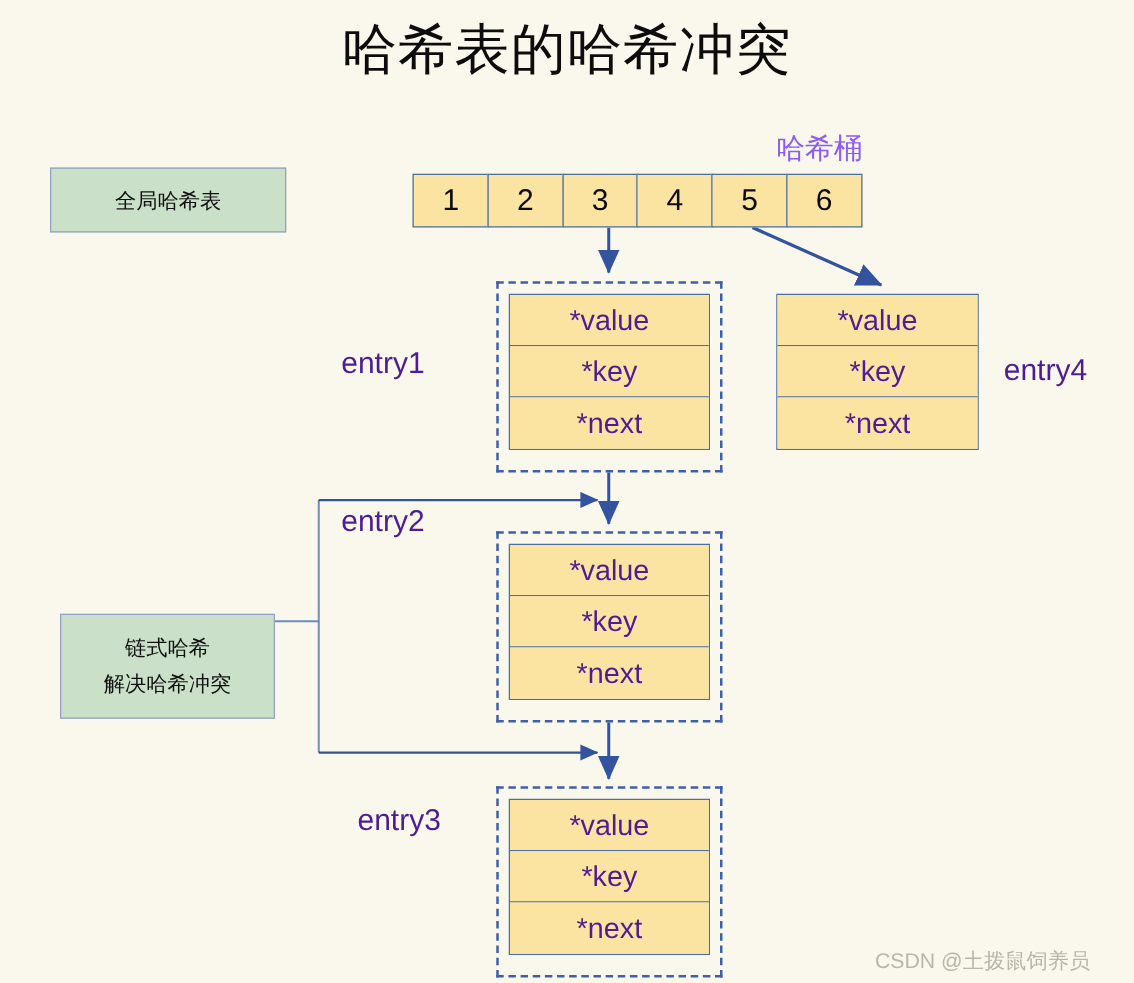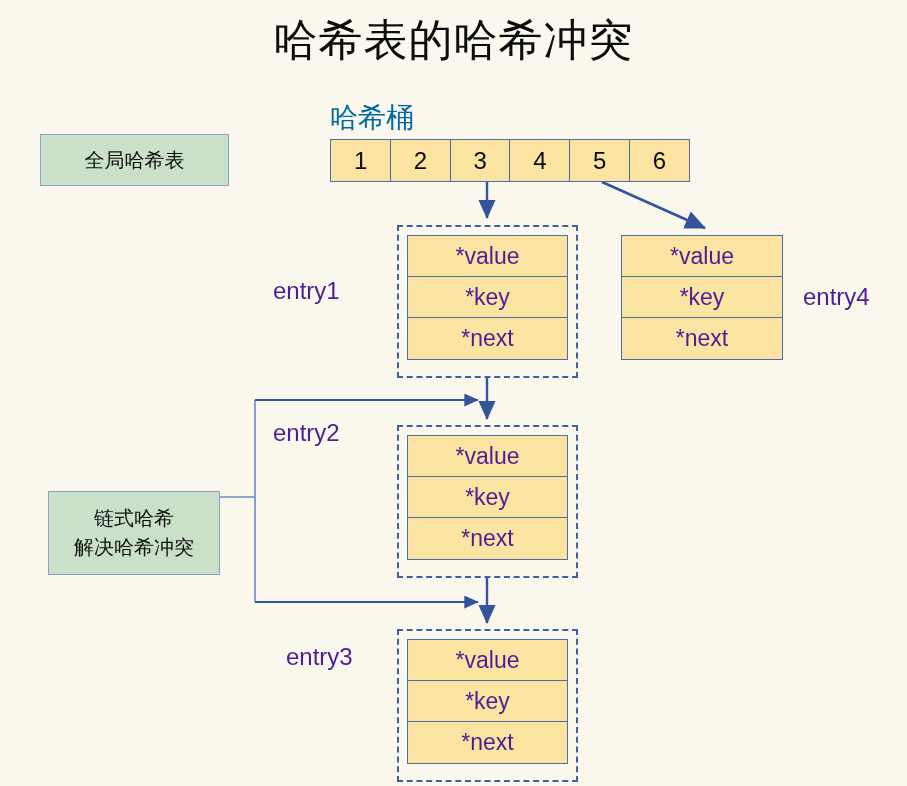--- a/index.html
+++ b/index.html
@@ -45,21 +45,21 @@
 
   
   .green-box {
     background: #CBE0C8;
     border: 1.5px solid #8FA0C0;
     box-sizing: border-box;
     display: flex;
     flex-direction: column;
     align-items: center;
     justify-content: center;
-    font-size: 20px;
+    font-size: 17px;
     line-height: 29px;
     color: #101010;
     text-align: center;
   }
   #global-hash-table-box {
     left: 40px;
     top: 134px;
     width: 189px;
     height: 52px;
   }
@@ -69,24 +69,24 @@
     width: 172px;
     height: 84px;
     margin-top: 36px;
   }
 
   
   #bucket-label {
     left: 330px;
     top: 102px;
     width: 360px;
-    text-align: left;
-    font-size: 28px;
+    text-align: right;
+    font-size: 23px;
     line-height: 32px;
-    color: #0369a1;
+    color: #8b5cf6;
   }
   #bucket-row {
     left: 330px;
     top: 139px;
     width: 360px;
     height: 43px;
     display: flex;
     box-sizing: border-box;
   }
   .bucket-cell {
@@ -138,21 +138,21 @@
   #entry4-wrap .entry-field { height: 41px; }
 
   
   .entry-label {
     font-size: 24px;
     line-height: 32px;
     color: #4c1d95;
     white-space: nowrap;
   }
   #entry1-label { left: 273px; top: 275px; }
-  #entry2-label { left: 273px; top: 417px; text-align: center; }
+  #entry2-label { left: 273px; top: 402px; text-align: center; }
   #entry3-label { left: 286px; top: 641px; }
   #entry4-label { left: 803px; top: 281px; }
 
   
   #watermark {
     left: 700px;
     top: 757px;
     font-size: 17px;
     color: #B9B6A9;
     white-space: nowrap;
@@ -238,14 +238,15 @@
 
   <div class="abs entry-wrap plain" id="entry4-wrap">
     <div class="entry-box">
       <div class="entry-field">*value</div>
       <div class="entry-field">*key</div>
       <div class="entry-field">*next</div>
     </div>
   </div>
   <div class="abs entry-label" id="entry4-label">entry4</div>
 
+  <div class="abs" id="watermark">CSDN @土拨鼠饲养员</div>
 
 </div>
 
 </body></html>

